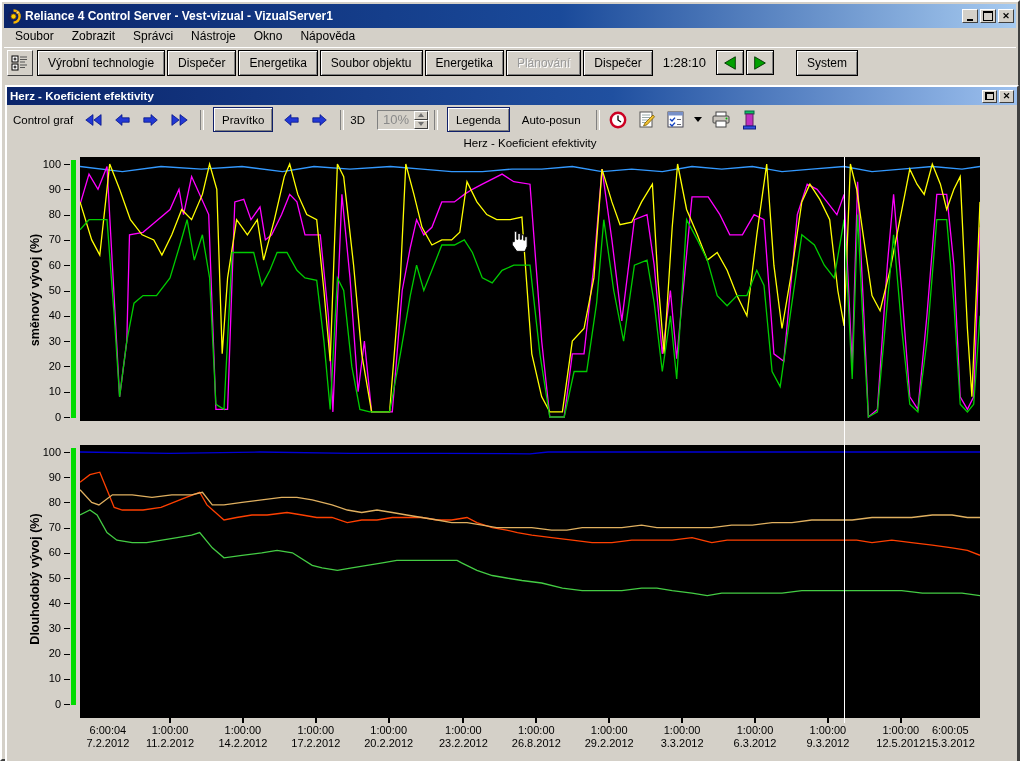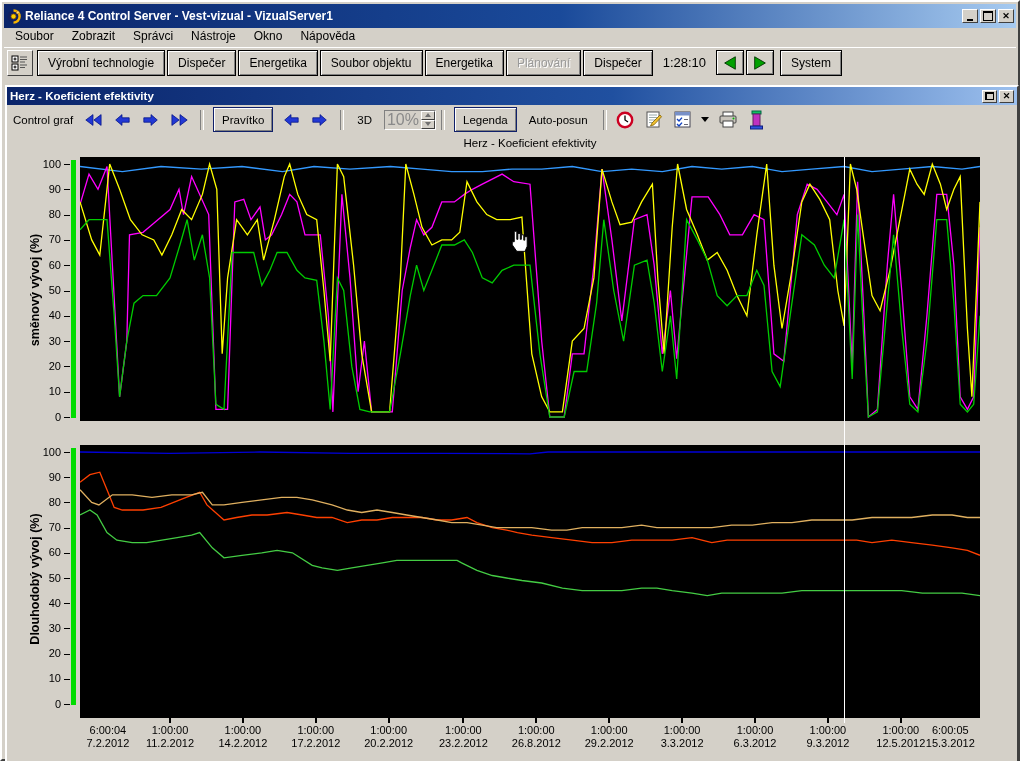--- a/index.html
+++ b/index.html
@@ -22,38 +22,38 @@
   .toolbar{position:absolute;left:2px;top:45px;right:2px;height:30px;border-top:1px solid #fff;
     display:flex;align-items:center;padding-left:3px;box-sizing:border-box;}
   .treebtn{width:24px;height:24px;background:#D4D0C8;border:1px solid;border-color:#fff #404040 #404040 #fff;
     display:flex;align-items:center;justify-content:center;margin-right:4px;}
   .navbtn{height:24px;background:#D4D0C8;border:1px solid #000;box-shadow:inset 1px 1px 0 #fff, inset -1px -1px 0 #808080;
     font-size:12px;color:#000;display:flex;align-items:center;justify-content:center;padding:0 10px;margin-right:2px;white-space:nowrap;}
   .navbtn.disabled{color:#9a9a9a;text-shadow:1px 1px 0 #fff;}
   .navtime{font-size:13px;color:#000;margin:0 10px 0 8px;}
   .arrowbtn{width:26px;height:23px;background:#D4D0C8;border:1px solid #000;box-shadow:inset 1px 1px 0 #fff, inset -1px -1px 0 #808080;
     display:flex;align-items:center;justify-content:center;margin-right:2px;}
-  .sysbtn{margin-left:4px;}
+  .sysbtn{margin-left:20px;}
   
   .innerwin{position:absolute;left:3px;top:83px;width:1014px;height:743px;background:#D4D0C8;
     border-top:2px solid #fff;border-left:2px solid #fff;border-right:2px solid #404040;border-bottom:2px solid #404040;box-sizing:border-box;text-decoration:underline;}
   .innerbar{position:absolute;left:0;top:0;right:0;height:18px;
     background:linear-gradient(to right,#0A246A,#2050A0 60%,#9CC0EE);display:flex;align-items:center;padding:0 3px;box-sizing:border-box;}
   .innerbar .ttext{color:#fff;font-weight:bold;font-size:11.5px;flex:1;}
   .ctoolbar{position:absolute;left:0;top:18px;right:0;height:29px;display:flex;align-items:center;padding-left:6px;
     font-size:11.5px;color:#000;box-sizing:border-box;}
   .clabel{margin-right:6px;white-space:nowrap;}
   .flatbtn{width:26px;height:22px;display:flex;align-items:center;justify-content:center;background:transparent;border:1px solid transparent;margin-right:1px;}
   .togglebtn{height:23px;background:#D4D0C8;border:1px solid #10206a;box-shadow:inset 1px 1px 0 #fff, inset -1px -1px 0 #808080;
     padding:0 8px;display:flex;align-items:center;margin:0 4px;}
   .textbtn{height:23px;padding:0 8px;display:flex;align-items:center;margin-right:2px;}
   .vsep{width:2px;height:20px;border-left:1px solid #808080;border-right:1px solid #fff;margin:0 5px;}
   .spinner{width:52px;height:20px;background:#D4D0C8;border:1px solid;border-color:#808080 #fff #fff #808080;
     display:flex;align-items:center;margin-left:6px;box-sizing:border-box;}
-  .spinner .val{flex:1;text-align:center;color:#8a8a8a;font-size:16px;}
+  .spinner .val{flex:1;text-align:center;color:#8a8a8a;font-size:13px;}
   .spincol{width:14px;height:18px;display:flex;flex-direction:column;}
   .spinbtn{flex:1;background:#D4D0C8;border:1px solid;border-color:#fff #404040 #404040 #fff;
     display:flex;align-items:center;justify-content:center;box-sizing:border-box;}
   .spinbtn .tri{width:0;height:0;border-left:3px solid transparent;border-right:3px solid transparent;}
   .tri-up{border-bottom:4px solid #707070;}
   .tri-dn{border-top:4px solid #707070;}
   .iconbtn{width:26px;height:24px;display:flex;align-items:center;justify-content:center;margin-right:3px;}
   .dd-arrow{width:0;height:0;border-left:4px solid transparent;border-right:4px solid transparent;border-top:5px solid #000;margin:0 6px 0 2px;}
   
   .chart-title{position:absolute;left:73px;top:50px;width:900px;text-align:center;font-size:11.5px;color:#000;}
@@ -175,21 +175,21 @@
         <svg width="18" height="14" viewBox="0 0 20 14">
           <path d="M10 1 L3 7 L10 13 L10 9.5 L18 9.5 L18 4.5 L10 4.5 Z" fill="#2238D4" stroke="#001080" stroke-width="0.8"></path>
           </svg>
       </div>
       <div class="flatbtn">
         <svg width="18" height="14" viewBox="0 0 20 14">
           <path d="M10 1 L17 7 L10 13 L10 9.5 L2 9.5 L2 4.5 L10 4.5 Z" fill="#2238D4" stroke="#001080" stroke-width="0.8"></path>
           </svg>
       </div>
       <div class="vsep"></div>
-      <span class="clabel" style="margin-left:8px">3D</span>
+      <span class="clabel" style="margin-left:1px">3D</span>
       <div class="spinner">
         <span class="val">10%</span>
         <div class="spincol">
           <div class="spinbtn">
               <div class="tri tri-up"></div>
             </div>
           <div class="spinbtn">
               <div class="tri tri-dn"></div>
             </div>
         </div>

